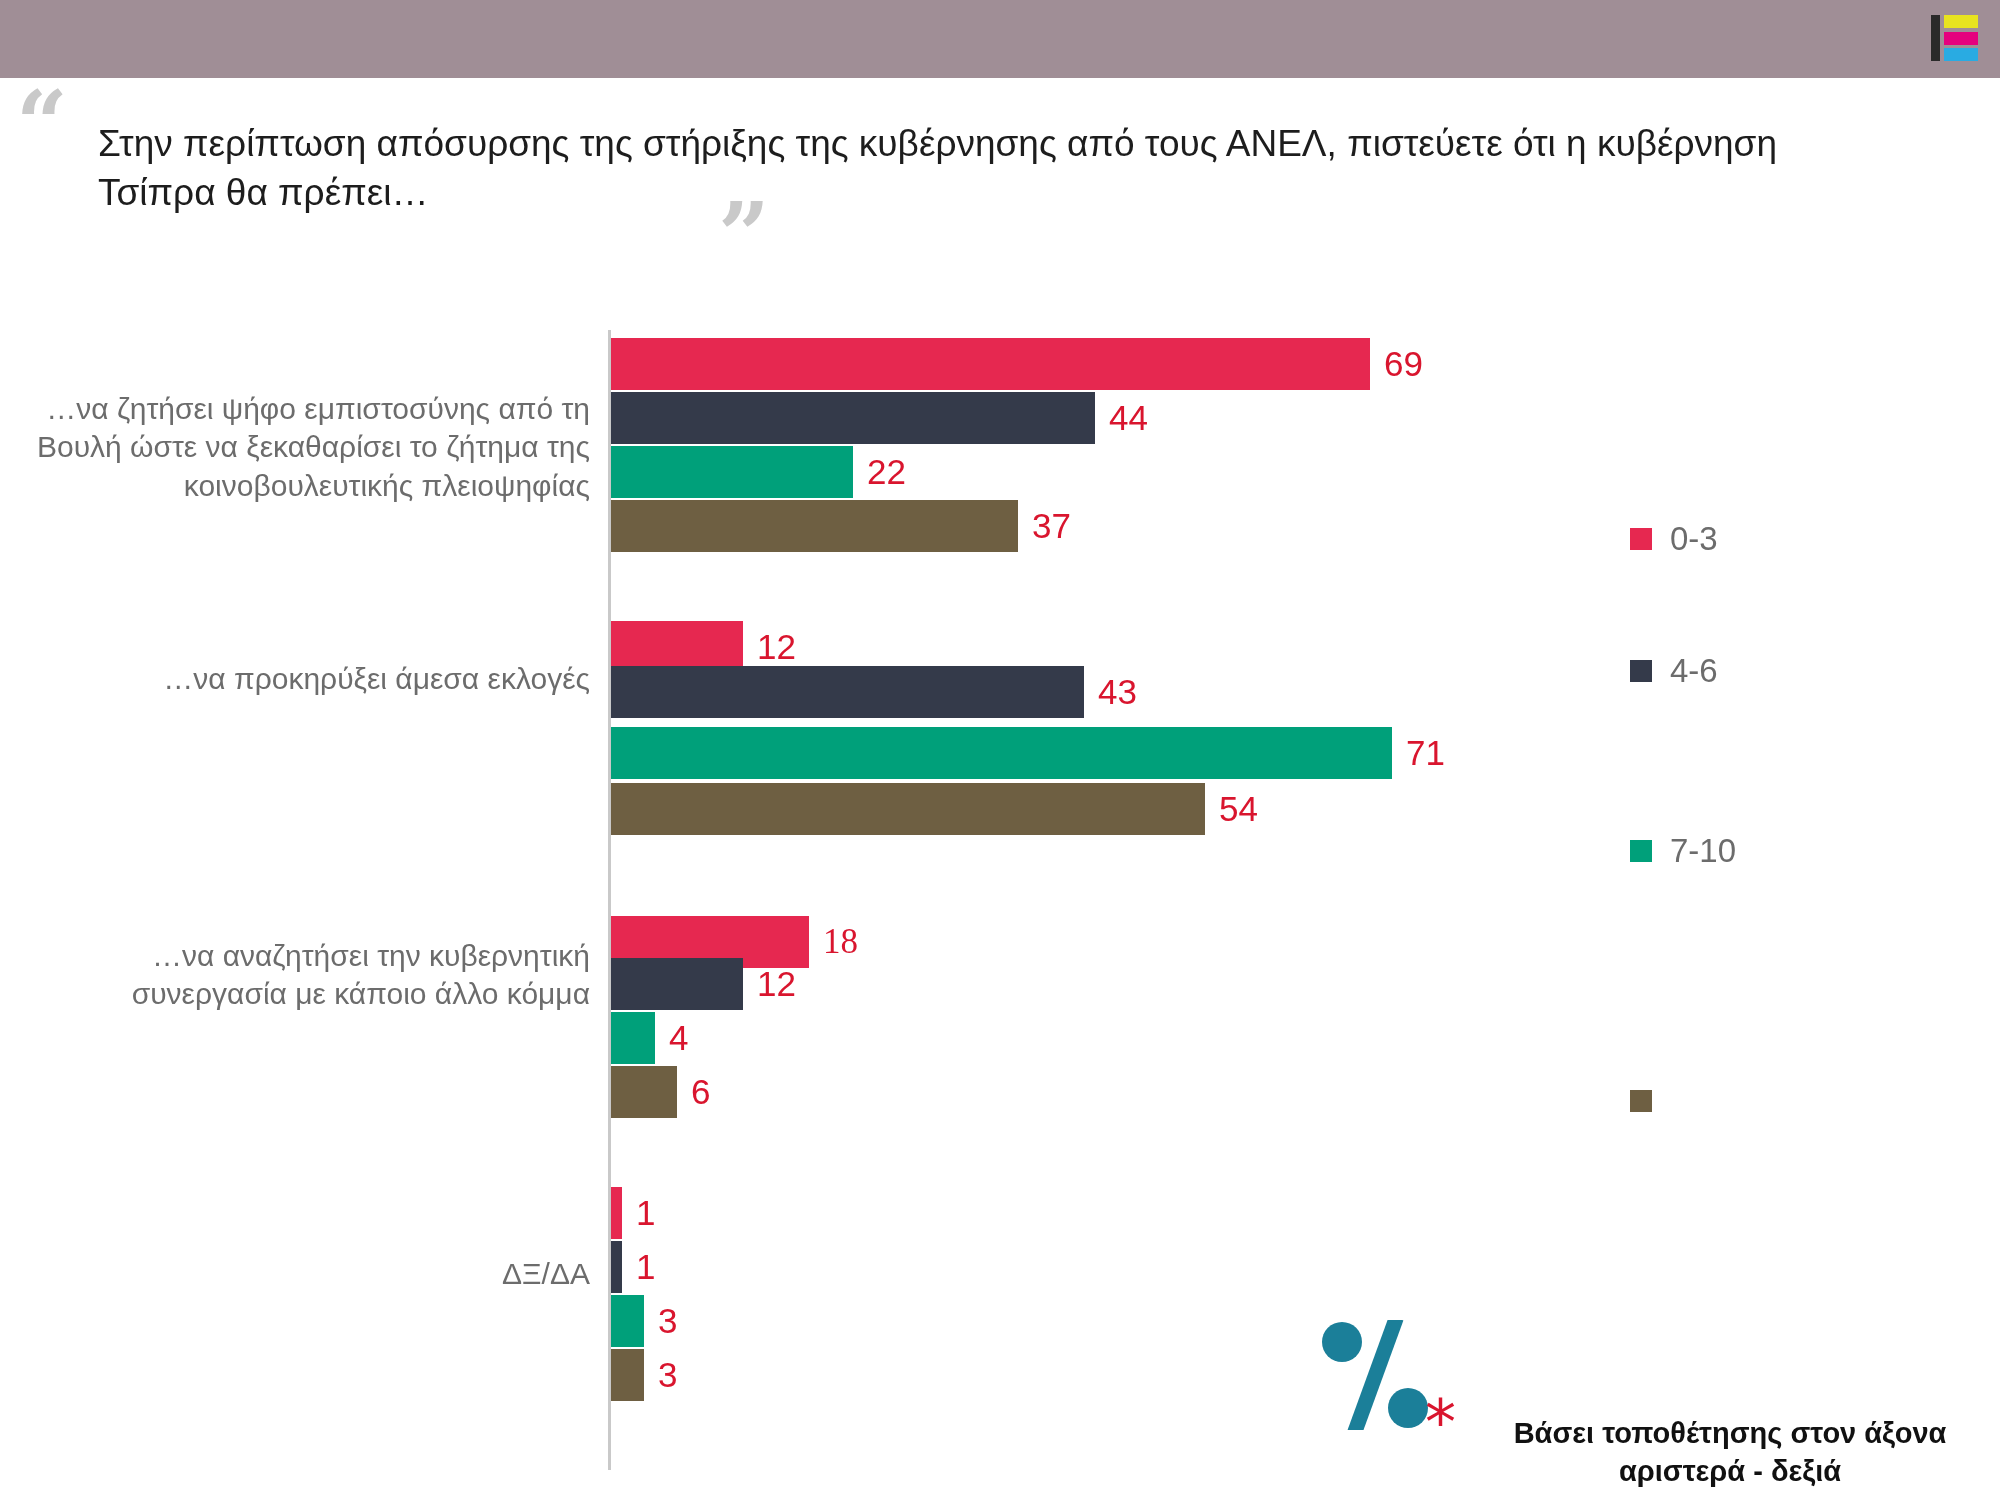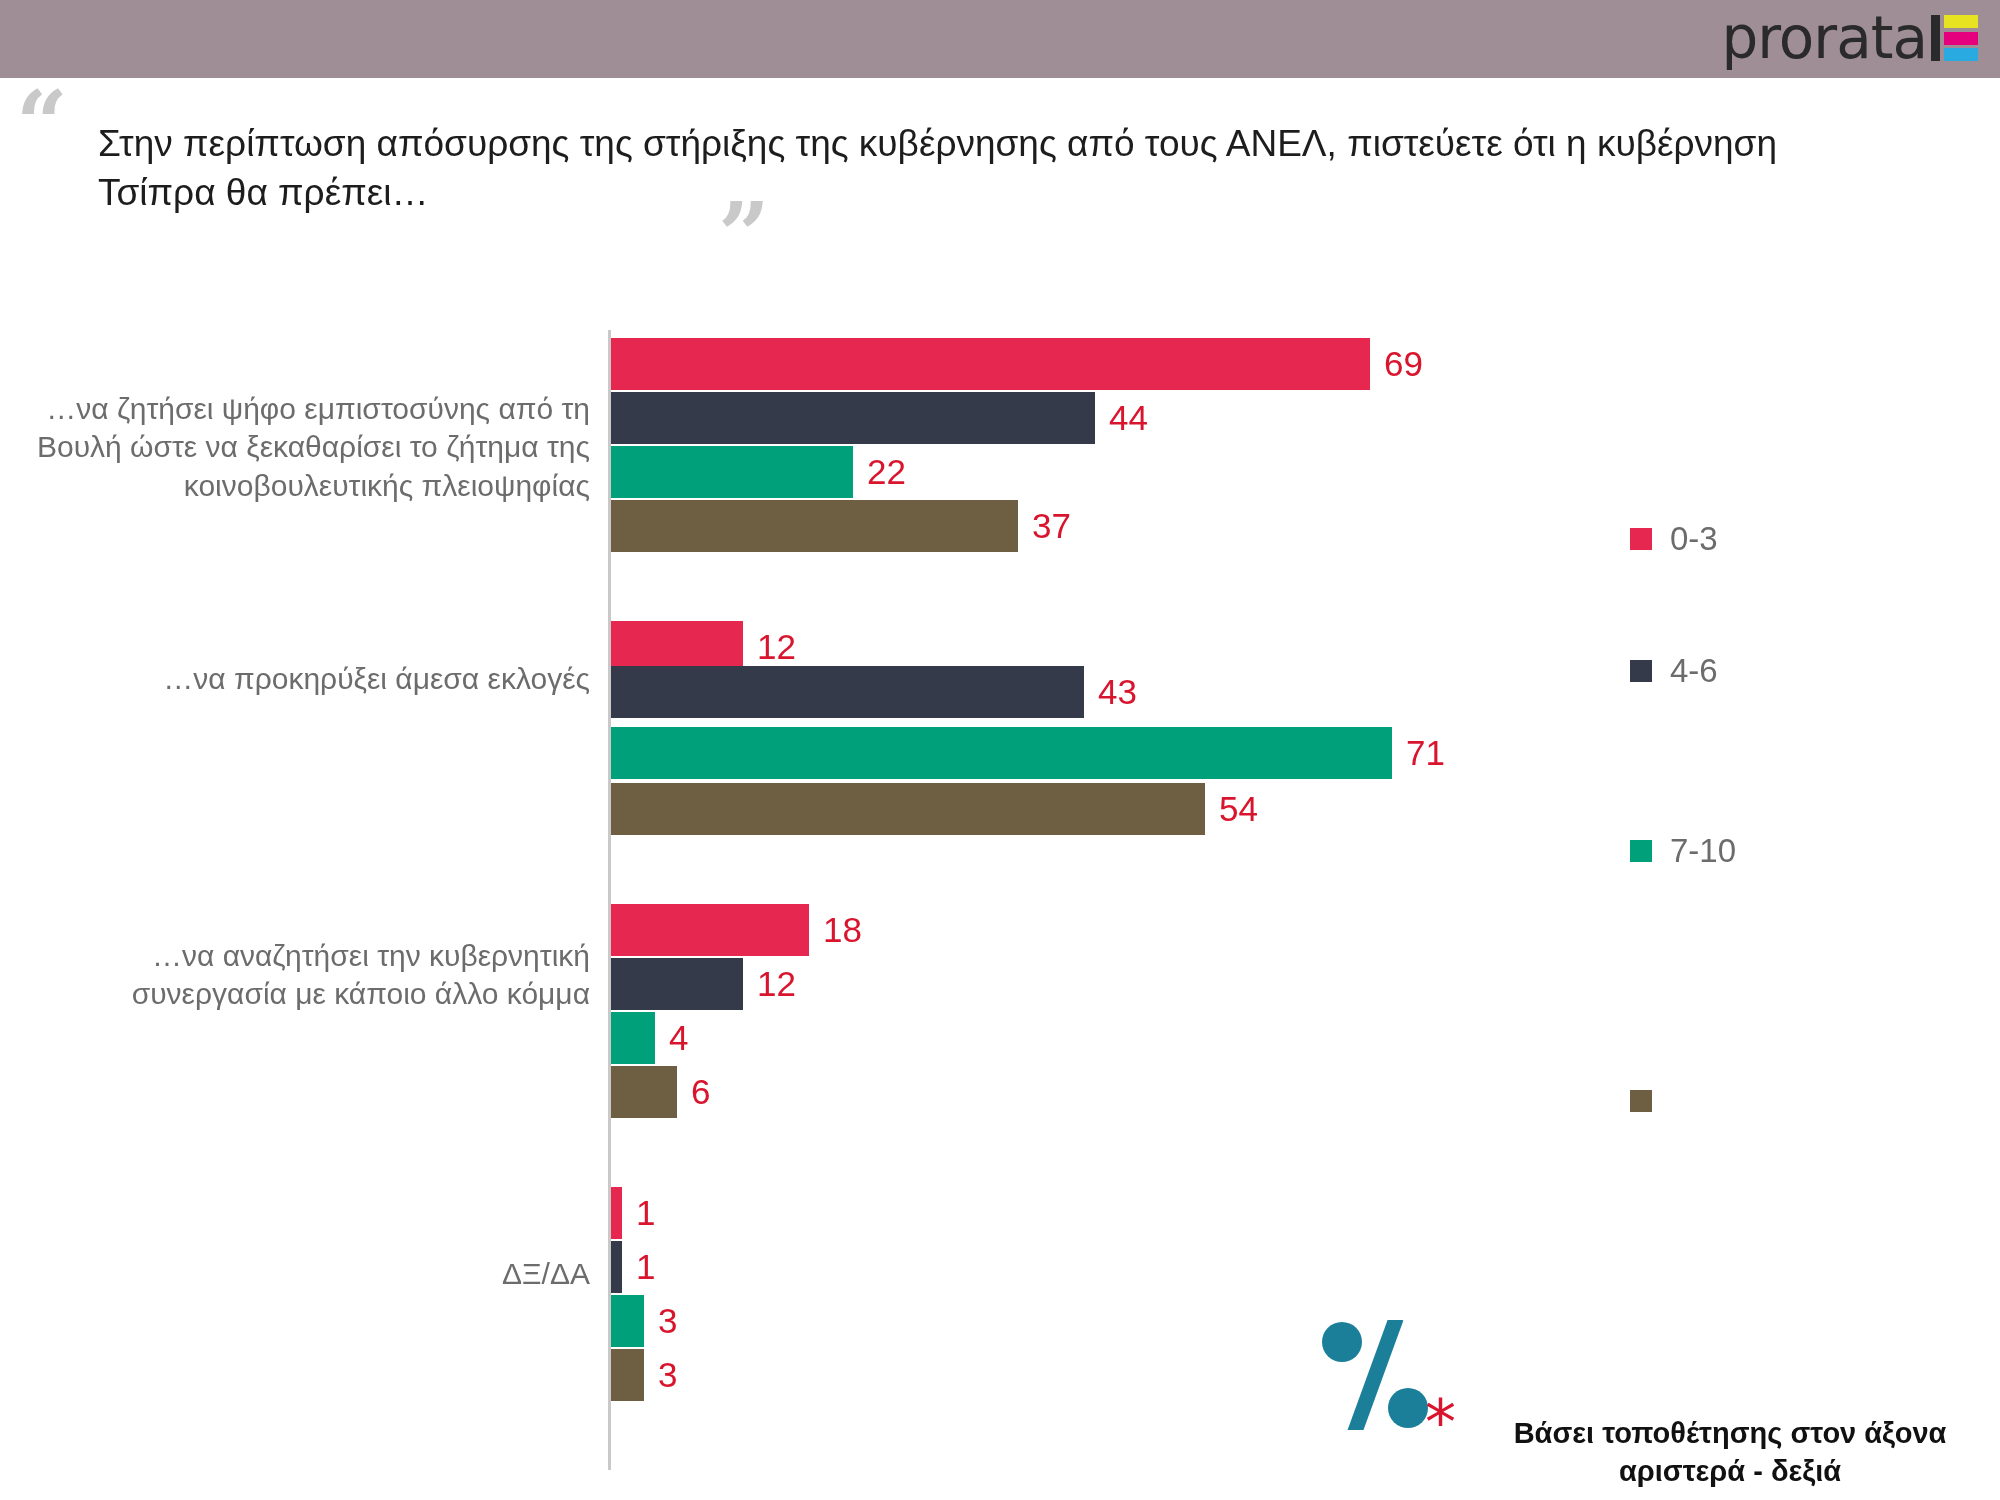--- a/index.html
+++ b/index.html
@@ -181,21 +181,20 @@
     font-weight: bold;
     color: #111;
     line-height: 1.3;
   }
 </style>
 </head>
 <body>
 
 <div class="topbar"></div>
 <div class="logo">
-  <span class="logo-text">prorata</span>
   <span class="logo-bar"></span>
   <span class="logo-stack">
     <span style="background:#e8e320"></span>
     <span style="background:#e5007e"></span>
     <span style="background:#29abe2"></span>
   </span>
 </div>
 
 <div class="quote-open">“</div>
 <div class="question">Στην περίπτωση απόσυρσης της στήριξης της κυβέρνησης από τους ΑΝΕΛ, πιστεύετε ότι η κυβέρνηση Τσίπρα θα πρέπει…</div>
@@ -237,21 +236,21 @@
           <div class="bar" style="width: 781px; background: rgb(0, 160, 122);"></div>
           <span class="bar-val">71</span>
         </div>
         <div class="bar-row" style="top: 162px;">
           <div class="bar" style="width: 594px; background: rgb(110, 95, 66);"></div>
           <span class="bar-val">54</span>
         </div>
       </div>
       <div class="group" style="top: 566px;">
         <div class="cat-label" style="top: 41px;">…να αναζητήσει την κυβερνητική συνεργασία με κάποιο άλλο κόμμα</div>
-        <div class="bar-row" style="top: 0px;">
+        <div class="bar-row" style="top: 12px; font-family: Liberation Serif, serif;">
           <div class="bar" style="width: 198px; background: rgb(230, 40, 80);"></div>
           <span class="bar-val">18</span>
         </div>
         <div class="bar-row" style="top: 54px;">
           <div class="bar" style="width: 132px; background: rgb(52, 58, 74);"></div>
           <span class="bar-val">12</span>
         </div>
         <div class="bar-row" style="top: 108px;">
           <div class="bar" style="width: 44px; background: rgb(0, 160, 122);"></div>
           <span class="bar-val">4</span>

